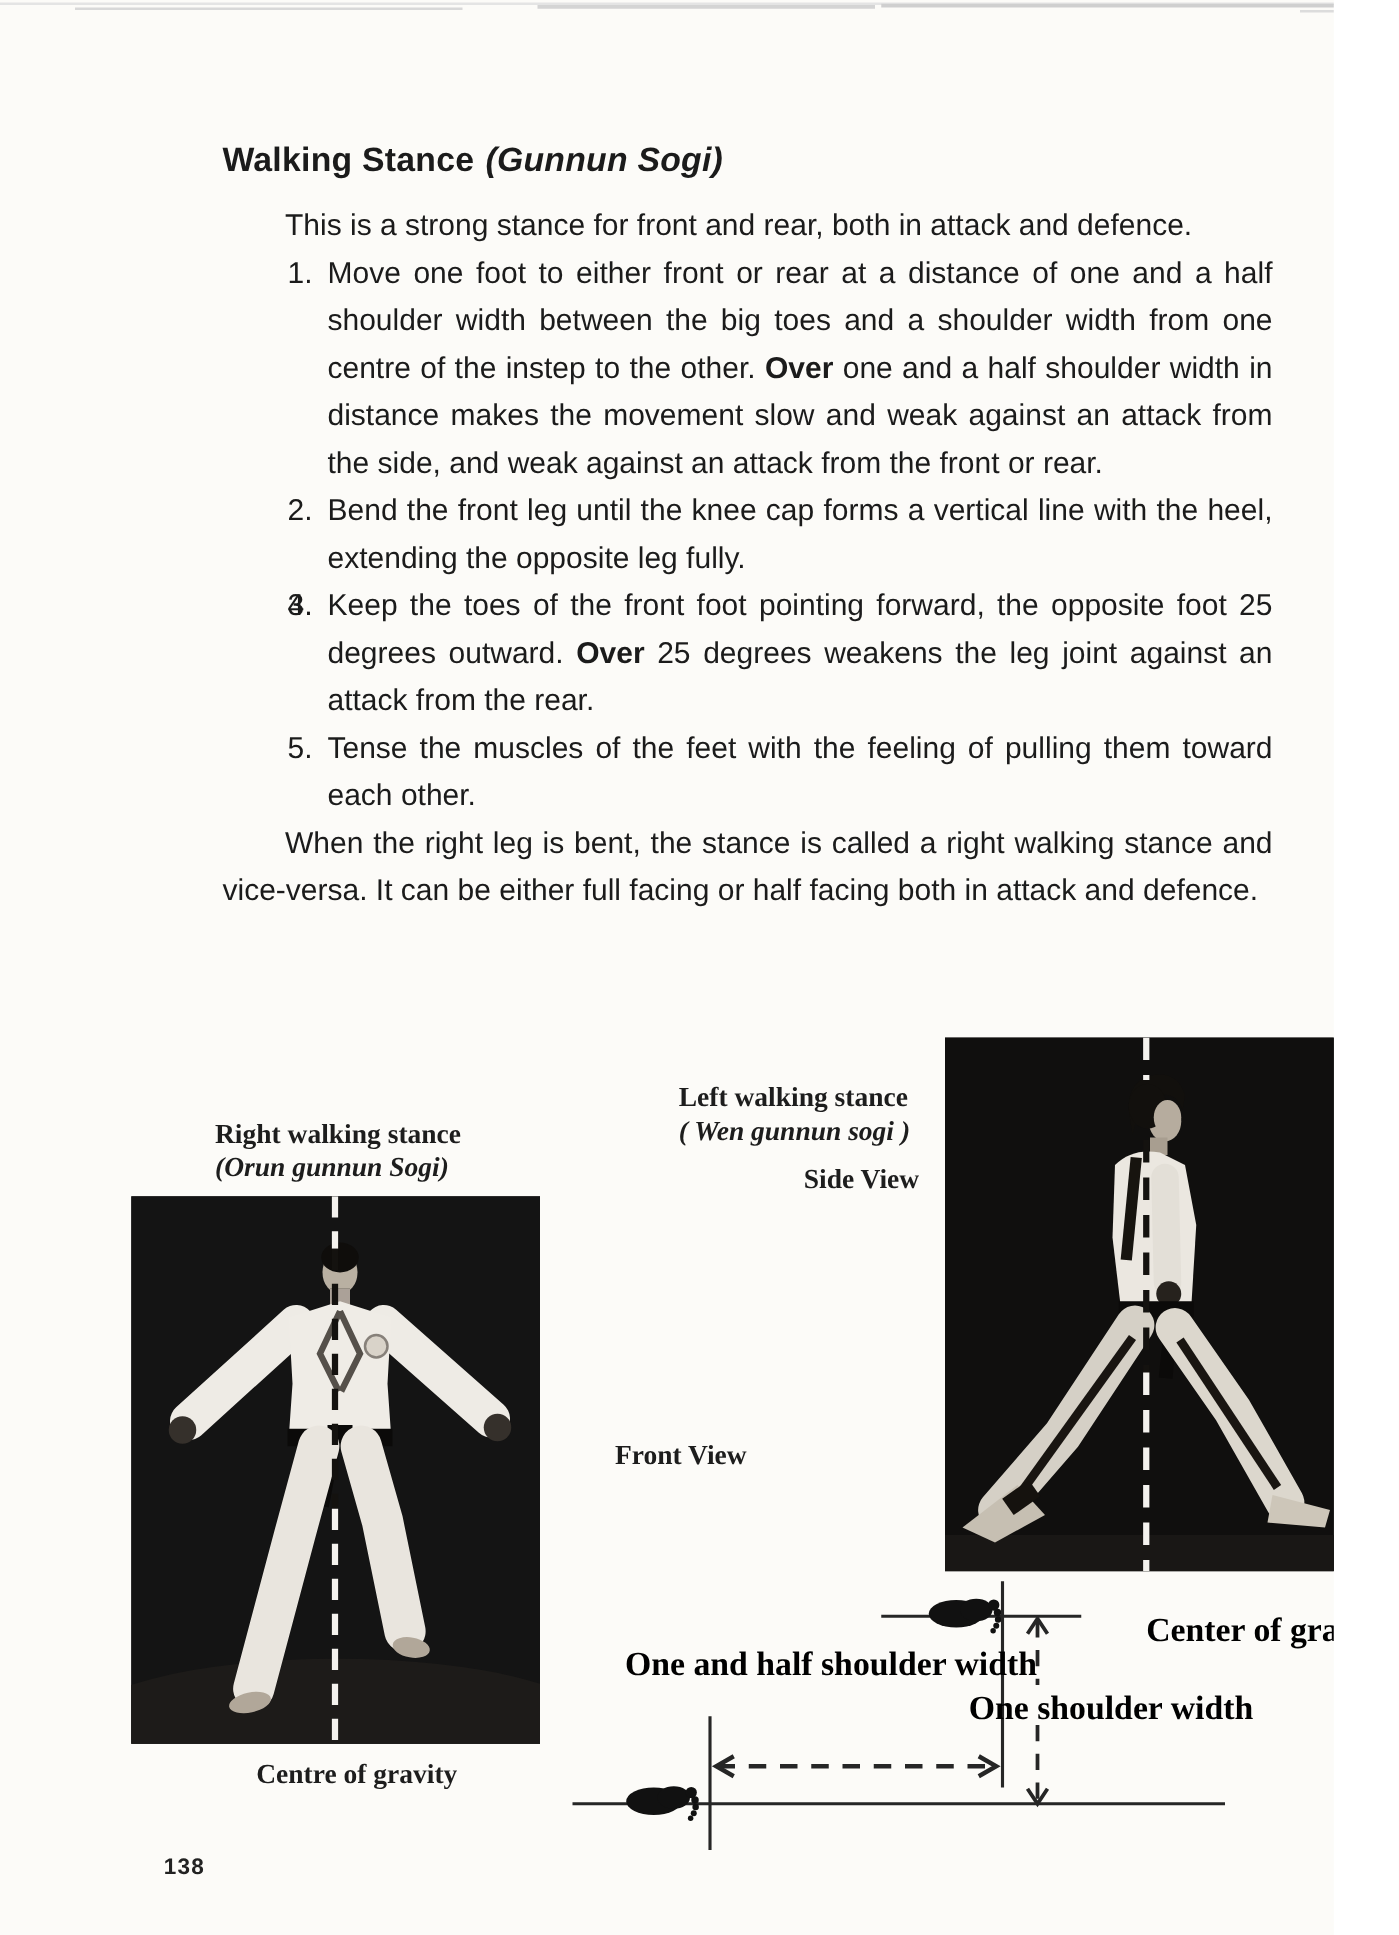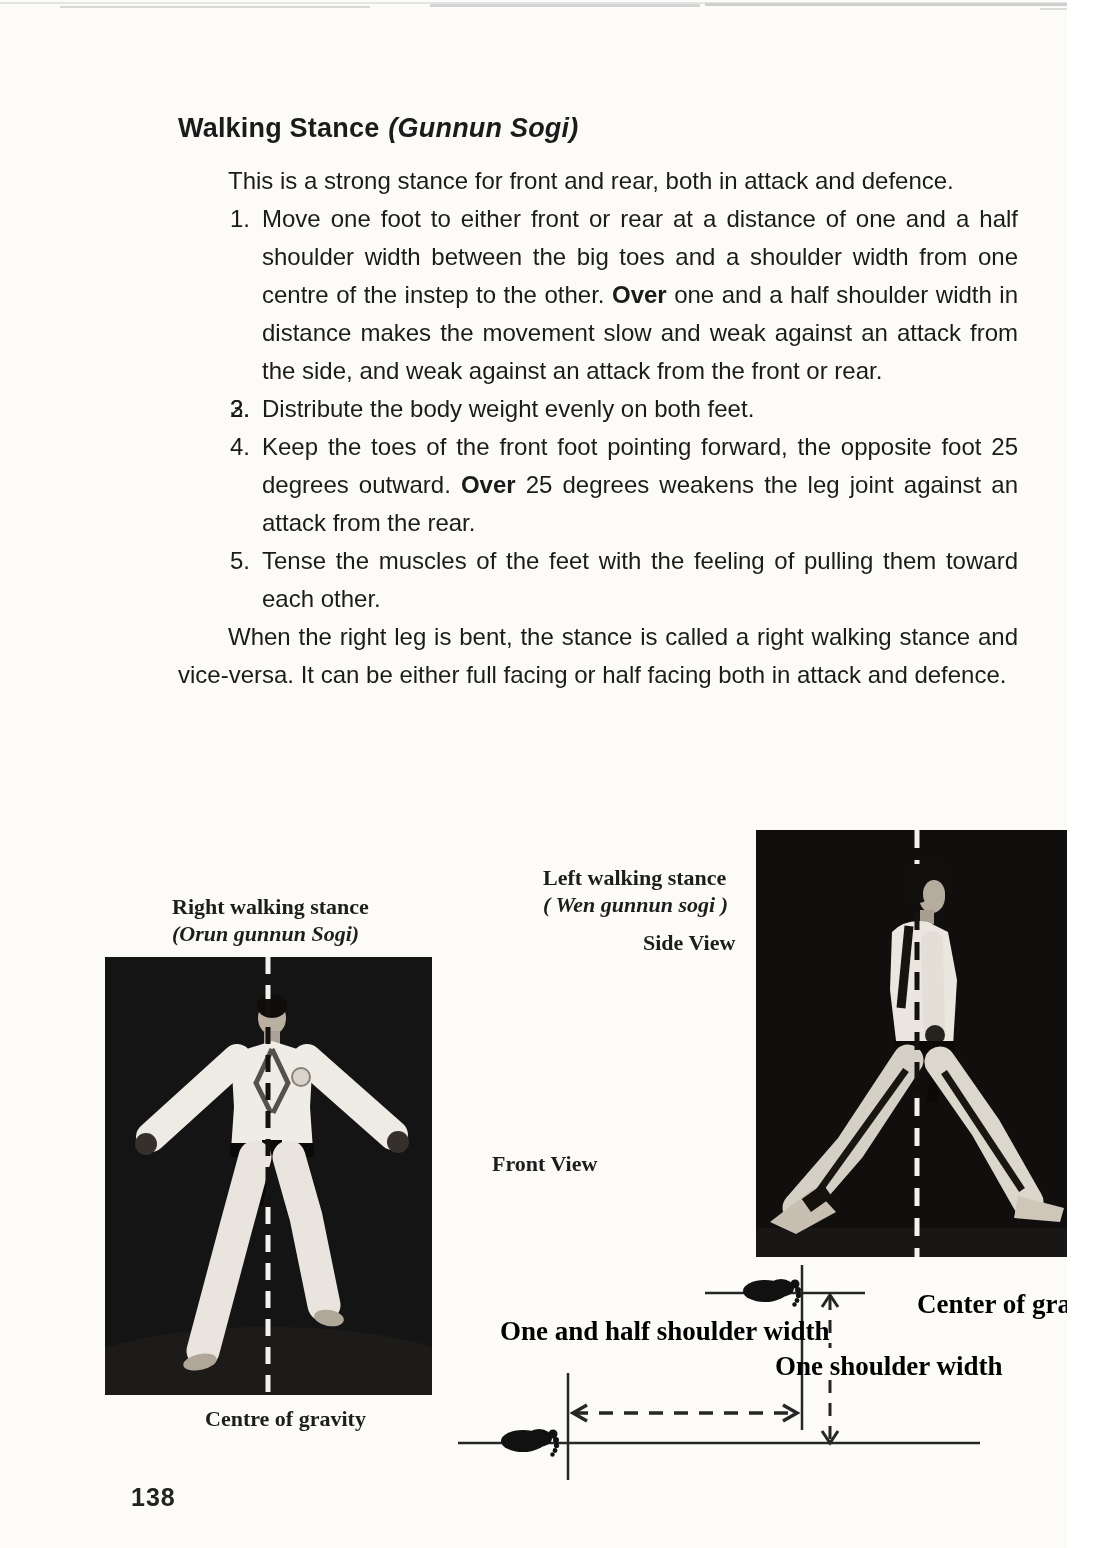--- a/index.html
+++ b/index.html
@@ -25,42 +25,42 @@
   .cap { position:absolute; font-family:"Liberation Serif", serif; font-weight:bold; font-size:22px; line-height:27px; color:#1d1d1d; }
   .cap .it { font-style:italic; }
 
   .dlabel { position:absolute; font-family:Liberation Serif, serif; font-weight:bold; font-size:27px; color:#000000; white-space:nowrap; }
 
   .photo { position:absolute; background:#131313; }
   .photo svg { display:block; }
 
   .diagram { position:absolute; left:440px; top:1250px; width:679px; height:260px; }
 
-  .pagenum { position:absolute; left:131px; top:1483px; font-size:25px; font-weight:bold; letter-spacing:1px; color:#222; }
+  .pagenum { position:absolute; left:131px; top:1483px; font-size:18px; font-weight:bold; letter-spacing:1px; color:#222; }
 </style>
 </head>
 <body>
 
 <div class="page">
 
   <div class="scan-streak" style="left:0;top:2px;width:1119px;height:2px;background:#e4e4e4;"></div>
   <div class="scan-streak" style="left:60px;top:6px;width:310px;height:2px;background:#d8d8d8;"></div>
   <div class="scan-streak" style="left:430px;top:4px;width:270px;height:3px;background:#d4d4d4;"></div>
   <div class="scan-streak" style="left:705px;top:3px;width:414px;height:3px;background:#cfcfcf;"></div>
   <div class="scan-streak" style="left:1040px;top:8px;width:79px;height:2px;background:#dcdcdc;"></div>
 
   <div class="text-block">
     <div class="title"><span>Walking Stance</span><span class="title-italic">(Gunnun Sogi)</span></div>
 
     <p class="intro">This is a strong stance for front and rear, both in attack and defence.</p>
 
     <div class="ilist">
       <div class="li"><span class="num">1.</span><span>Move one foot to either front or rear at a distance of one and a half shoulder width between the big toes and a shoulder width from one centre of the instep to the other. </span><b>Over</b><span> one and a half shoulder width in distance makes the movement slow and weak against an attack from the side, and weak against an attack from the front or rear.</span></div>
-      <div class="li"><span class="num">2.</span><b></b><span></span></div>
-      <div class="li"><span class="num">3.</span><span>Distribute the body weight evenly on both feet.</span><b></b><span></span></div>
+      <div class="li"><span class="num">2.</span><span>Bend the front leg until the knee cap forms a vertical line with the heel, extending the opposite leg fully.</span><b></b><span></span></div>
+      <div class="li"><span class="num">3.</span><b></b><span></span></div>
       <div class="li"><span class="num">4.</span><span>Keep the toes of the front foot pointing forward, the opposite foot 25 degrees outward. </span><b>Over</b><span> 25 degrees weakens the leg joint against an attack from the rear.</span></div>
       <div class="li"><span class="num">5.</span><span>Tense the muscles of the feet with the feeling of pulling them toward each other.</span><b></b><span></span></div>
     </div>
 
     <p class="closing">When the right leg is bent, the stance is called a right walking stance and vice-versa. It can be either full facing or half facing both in attack and defence.</p>
   </div>
 
   <div class="cap" style="left:543px;top:864px;">
     <div>Left walking stance</div>
     <div class="it">( Wen gunnun sogi )</div>

